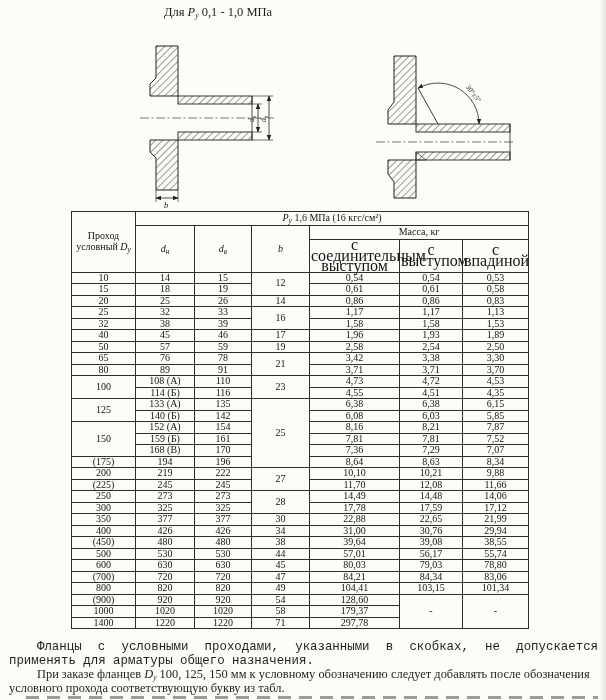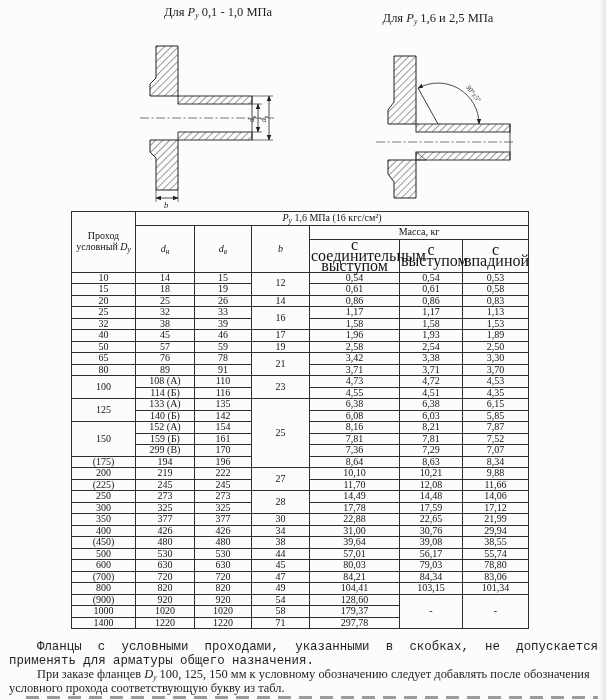--- a/index.html
+++ b/index.html
@@ -49,21 +49,20 @@
   }
   svg text { font-family:"Liberation Serif", serif; fill:#1f1f1f; }
 </style>
 </head>
 <body>
 
 <div class="caption" id="caption-left">
   <div><span>Для </span><i>P</i><sub>у</sub><span> 0,1 - 1,0 МПа</span></div>
 </div>
 <div class="caption" id="caption-right">
-  <div><span>Для </span><i>P</i><sub>у</sub><span> 1,6 и 2,5 МПа</span></div>
 </div>
 
 <svg class="drawing" id="drawing-left" width="140" height="166" viewBox="0 0 140 166">
   <defs>
     <pattern id="hL" width="5" height="5" patternUnits="userSpaceOnUse" patternTransform="rotate(45)">
       <line x1="0" y1="0" x2="0" y2="5" stroke="#4a4a4a" stroke-width="1.1"></line>
     </pattern>
     <marker id="aL" viewBox="0 0 10 10" refX="9" refY="5" markerWidth="7" markerHeight="7" orient="auto-start-reverse">
       <path d="M0,1 L10,5 L0,9 z" fill="#222"></path>
     </marker>
@@ -260,21 +259,21 @@
         <td>7,87</td>
       </tr>
       <tr>
         <td>159 (Б)</td>
         <td>161</td>
         <td>7,81</td>
         <td>7,81</td>
         <td>7,52</td>
       </tr>
       <tr>
-        <td>299 (В)</td>
+        <td>168 (В)</td>
         <td>170</td>
         <td>7,36</td>
         <td>7,29</td>
         <td>7,07</td>
       </tr>
       <tr>
         <td>(175)</td>
         <td>194</td>
         <td>196</td>
         <td>8,64</td>

